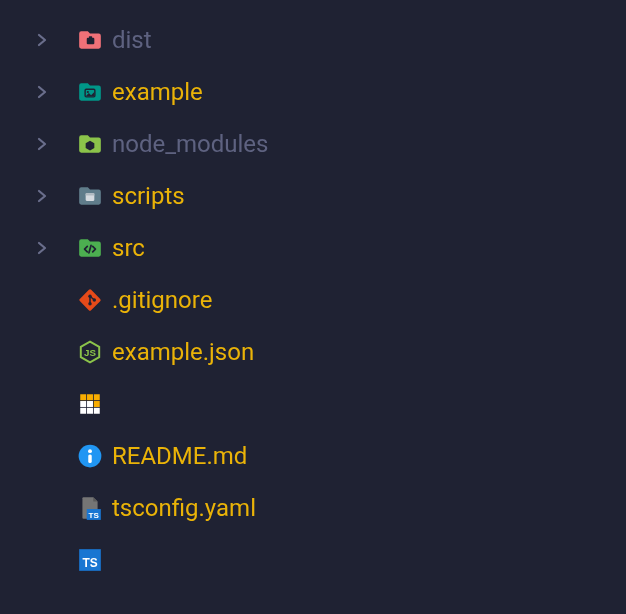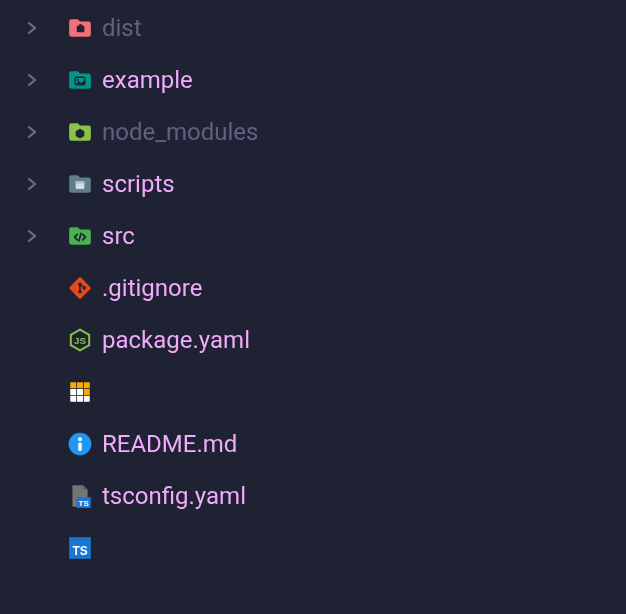--- a/index.html
+++ b/index.html
@@ -9,22 +9,23 @@
     height: 614px;
     font-family: -apple-system, BlinkMacSystemFont, "Segoe UI", Roboto, sans-serif;
     font-size: 24px;
     color: #8488a8;
     overflow: hidden;
     padding-top: 14px;
   }
   .tree { list-style: none; }
   .row {
     display: flex;
+    align-items: center;
     height: 52px;
-    padding-left: 18px;
+    padding-left: 28px;
     cursor: pointer;
   }
   .chevron {
     width: 28px;
     height: 28px;
     display: flex;
     align-items: center;
     justify-content: center;
     flex-shrink: 0;
   }
@@ -36,21 +37,21 @@
     height: 28px;
     display: flex;
     align-items: center;
     justify-content: center;
     margin-right: 8px;
     flex-shrink: 0;
   }
   .icon svg { width: 26px; height: 26px; }
   .label { white-space: nowrap; }
   .dim { color: #5e6280; }
-  .bright { color: #f0abfc; }
+  .bright { color: #eab308; }
 </style>
 </head>
 <body>
 
 <ul class="tree">
 
   <li class="row">
     <span class="chevron">
       <svg viewBox="0 0 16 16">
           <path d="M5 3 L11 8 L5 13" fill="none" stroke="#6a6e8c" stroke-width="2.2" stroke-linecap="round" stroke-linejoin="round"></path>
@@ -151,21 +152,21 @@
 
   <li class="row">
     <span class="spacer"></span>
     <span class="indent"></span>
     <span class="icon">
       <svg viewBox="0 0 24 24">
           <path fill="none" stroke="#8bc34a" stroke-width="1.8" d="M12 2.5 L20.5 7.2 L20.5 16.8 L12 21.5 L3.5 16.8 L3.5 7.2 Z"></path>
           <text x="12" y="15.5" text-anchor="middle" font-size="9" font-weight="bold" fill="#8bc34a" font-family="Arial">JS</text>
         </svg>
     </span>
-    <span class="label bright">package.yaml</span>
+    <span class="label bright">example.json</span>
   </li>
 
   <li class="row">
     <span class="spacer"></span>
     <span class="indent"></span>
     <span class="icon">
       <svg viewBox="0 0 24 24">
         <rect x="3" y="3" width="5.5" height="5.5" fill="#f9ad00"></rect>
         <rect x="9.25" y="3" width="5.5" height="5.5" fill="#f9ad00"></rect>
         <rect x="15.5" y="3" width="5.5" height="5.5" fill="#f9ad00"></rect>

